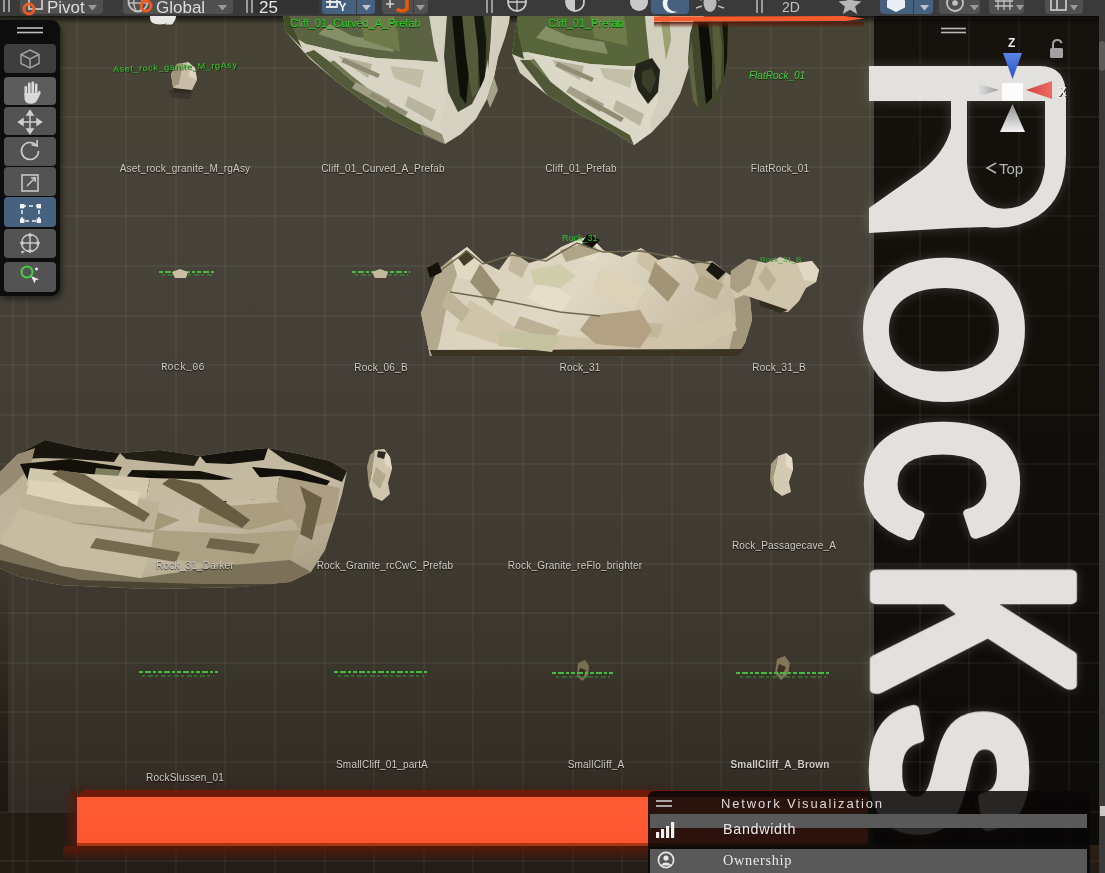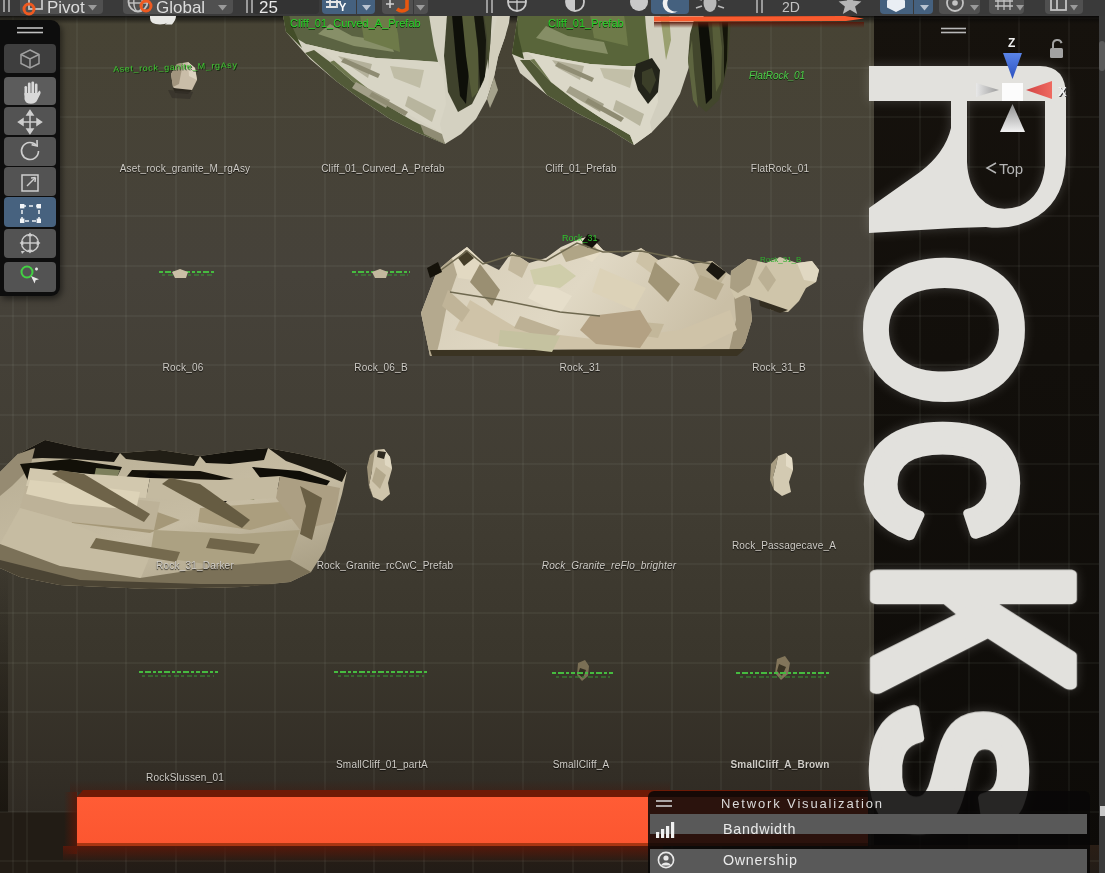--- a/index.html
+++ b/index.html
@@ -225,31 +225,31 @@
     <path d="M580,668 L586,670 L583,678 L578,674 Z" fill="#332e22"></path>
     <path d="M777,659 L785,656 L790,663 L788,674 L781,680 L775,673 Z" fill="#82755a"></path>
     <path d="M779,664 L786,667 L782,676 L777,671 Z" fill="#3a3323"></path>
   </svg>
 
   <div id="labels">
     <div class="olabel" style="left:185px;top:163px;">Aset_rock_granite_M_rgAsy</div>
     <div class="olabel" style="left:383px;top:163px;">Cliff_01_Curved_A_Prefab</div>
     <div class="olabel" style="left:581px;top:163px;">Cliff_01_Prefab</div>
     <div class="olabel" style="left:780px;top:163px;">FlatRock_01</div>
-    <div class="olabel" style="left:183px;top:362px;">Rock_06</div>
+    <div class="olabel" style="left:183px;top:362px;font-family:Liberation Mono, monospace;">Rock_06</div>
     <div class="olabel" style="left:381px;top:362px;text-align:center;">Rock_06_B</div>
     <div class="olabel" style="left:580px;top:362px;">Rock_31</div>
     <div class="olabel" style="left:779px;top:362px;">Rock_31_B</div>
     <div class="olabel" style="left:195px;top:560px;">Rock_31_Darker</div>
     <div class="olabel" style="left:385px;top:560px;text-align:center;">Rock_Granite_rcCwC_Prefab</div>
-    <div class="olabel" style="left:609px;top:560px;font-style:italic;">Rock_Granite_reFlo_brighter</div>
+    <div class="olabel" style="left:575px;top:560px;">Rock_Granite_reFlo_brighter</div>
     <div class="olabel" style="left:784px;top:540px;">Rock_Passagecave_A</div>
     <div class="olabel" style="left:185px;top:772px;">RockSlussen_01</div>
     <div class="olabel" style="left:382px;top:759px;">SmallCliff_01_partA</div>
-    <div class="olabel" style="left:581px;top:759px;">SmallCliff_A</div>
+    <div class="olabel" style="left:596px;top:759px;">SmallCliff_A</div>
     <div class="olabel" style="left:780px;top:759px;font-weight:bold;">SmallCliff_A_Brown</div>
 
     <div class="glabel" style="left:290px;top:17px;font-size:11px;color:#2ad22a;">Cliff_01_Curved_A_Prefab</div>
     <div class="glabel" style="left:548px;top:17px;font-size:11px;color:#2ad22a;">Cliff_01_Prefab</div>
     <div class="glabel" style="left:749px;top:70px;font-style:italic;color:#4fc94a;font-size:10px;">FlatRock_01</div>
     <div class="glabel" style="left:113px;top:62px;font-size:9px;color:#3cc32f;transform:rotate(-2deg) scaleY(0.92);letter-spacing:0.6px;text-shadow:1px 1px 0 rgba(0,30,0,0.8);">Aset_rock_ganite_M_rgAsy</div>
   </div>
 
   <svg class="abs" width="1105" height="873" viewBox="0 0 1105 873" style="left:0;top:0">
     <g stroke="#46bb40" stroke-width="2" stroke-dasharray="4 2 6 2 3 2">
@@ -518,33 +518,33 @@
 
     <path d="M1053,48 v-3.5 a4.4,4.4 0 0 1 8.6,-1.4" fill="none" stroke="#a2a2a2" stroke-width="2"></path>
     <rect x="1050" y="48" width="13" height="10" rx="1.5" fill="#a2a2a2"></rect>
   </svg>
   <div class="abs" id="menu">
     <svg class="abs" width="20" height="12" viewBox="0 0 20 12" style="left:7px;top:7px;">
       <line x1="1" y1="3" x2="17" y2="3" stroke="#cfcfcf" stroke-width="1.6"></line>
       <line x1="1" y1="8" x2="17" y2="8" stroke="#cfcfcf" stroke-width="1.6"></line>
     </svg>
     <div class="mtext" style="top:4.5px;color:#dadada;font-size:13px;letter-spacing:1.85px;">Network Visualization</div>
-    <div class="mrow" style="top:23px;height:20px;text-align:right;">
+    <div class="mrow" style="top:23px;height:14px;text-align:right;">
       <svg class="abs" width="22" height="18" viewBox="0 0 22 18" style="left:5px;top:7px;">
         <g fill="#f0f0f0">
           <rect x="1" y="11" width="3.2" height="6"></rect>
             <rect x="6" y="8" width="3.2" height="9"></rect>
           <rect x="11" y="5" width="3.2" height="12"></rect>
             <rect x="16" y="1" width="3.2" height="16"></rect>
         </g>
       </svg>
       <div class="mtext" style="top:7px;">Bandwidth</div>
     </div>
     <div class="mrow" style="top:58px;height:24px;">
       <svg class="abs" width="20" height="20" viewBox="0 0 20 20" style="left:7px;top:2px;">
         <circle cx="9" cy="9" r="7.6" fill="none" stroke="#e8e8e8" stroke-width="1.6"></circle>
         <circle cx="9" cy="7" r="2.6" fill="#e8e8e8"></circle>
         <path d="M3.8,14.6 a6,6 0 0 1 10.4,0 z" fill="#e8e8e8"></path>
       </svg>
-      <div class="mtext" style="top:3px;">Ownership</div>
+      <div class="mtext" style="top:3px;font-family:Liberation Serif, serif;">Ownership</div>
     </div>
   </div>
 </div>
 
 </body></html>

